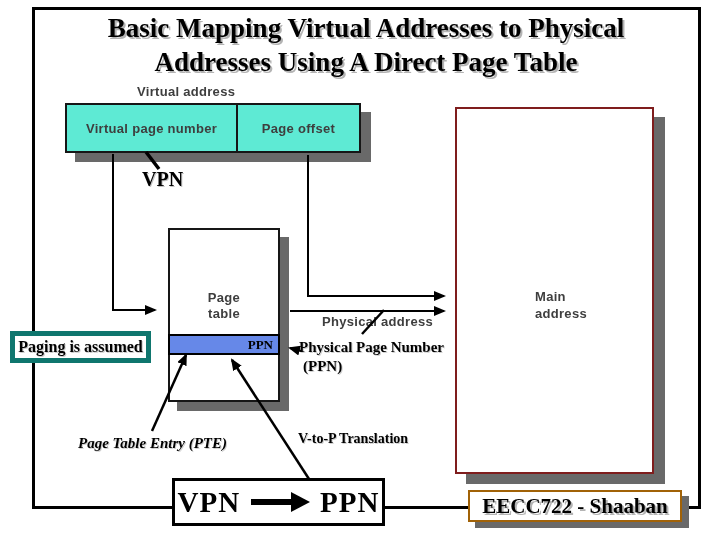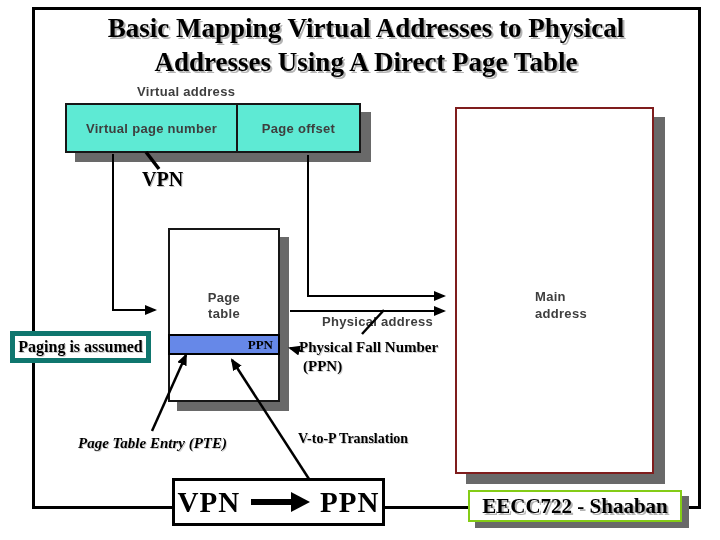--- a/index.html
+++ b/index.html
@@ -73,21 +73,21 @@
 
   .trans-box {
     left:172px; top:478px; width:213px; height:48px; background:#fff;
     border:3px solid #000; display:flex; align-items:center; justify-content:center;
     gap:9px; font-weight:bold; font-size:29px; letter-spacing:1px;
   }
   .trans-arrow { display:flex; align-items:center; }
 
   .course-box {
     left:468px; top:490px; width:214px; height:32px; background:#fff;
-    border:2px solid #84cc16; box-shadow:7px 6px 0 #696969;
+    border:2px solid #a16207; box-shadow:7px 6px 0 #696969;
     display:flex; align-items:center; justify-content:center;
     font-weight:bold; font-size:21px; text-shadow:2px 2px 0 #b4b4b4;
   }
 
   .lect-info { right:19px; top:522px; font-weight:bold; font-size:12px; white-space:pre; }
 
   svg.overlay { position:absolute; left:0; top:0; pointer-events:none; }
   svg.overlay line, svg.overlay polyline { stroke:#000; fill:none; }
 </style>
 </head>
@@ -119,21 +119,21 @@
 
   <div class="abs ppn-row">
     <span>PPN</span>
   </div>
 
   <div class="abs paging-box">
     <span>Paging is assumed</span>
   </div>
 
   <div class="abs ppn-text">
-    <span class="line1">Physical Fall Number</span>
+    <span class="line1">Physical Page Number</span>
     <span class="line2">(PPN)</span>
   </div>
 
   <div class="abs figtext pa-label">Physical address</div>
 
   <div class="abs mm-box">
     <div class="mm-label figtext">
       <span>Main</span>
       <span>address</span>
     </div>

